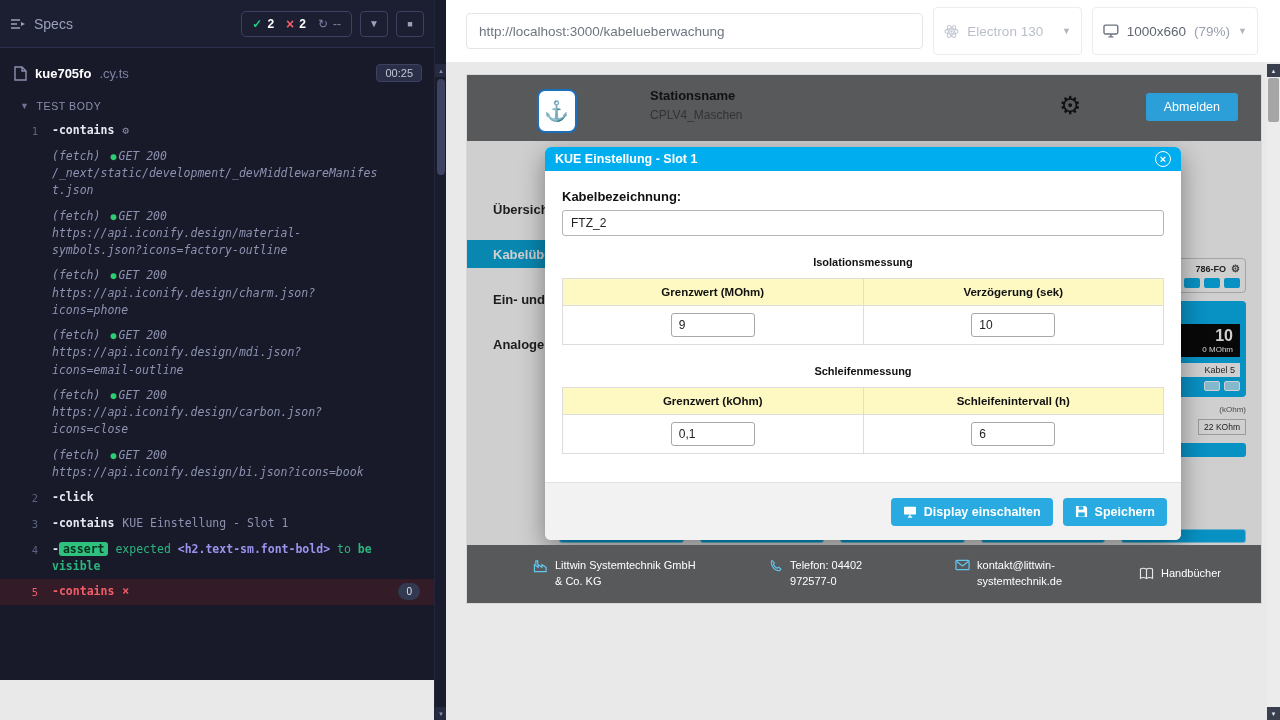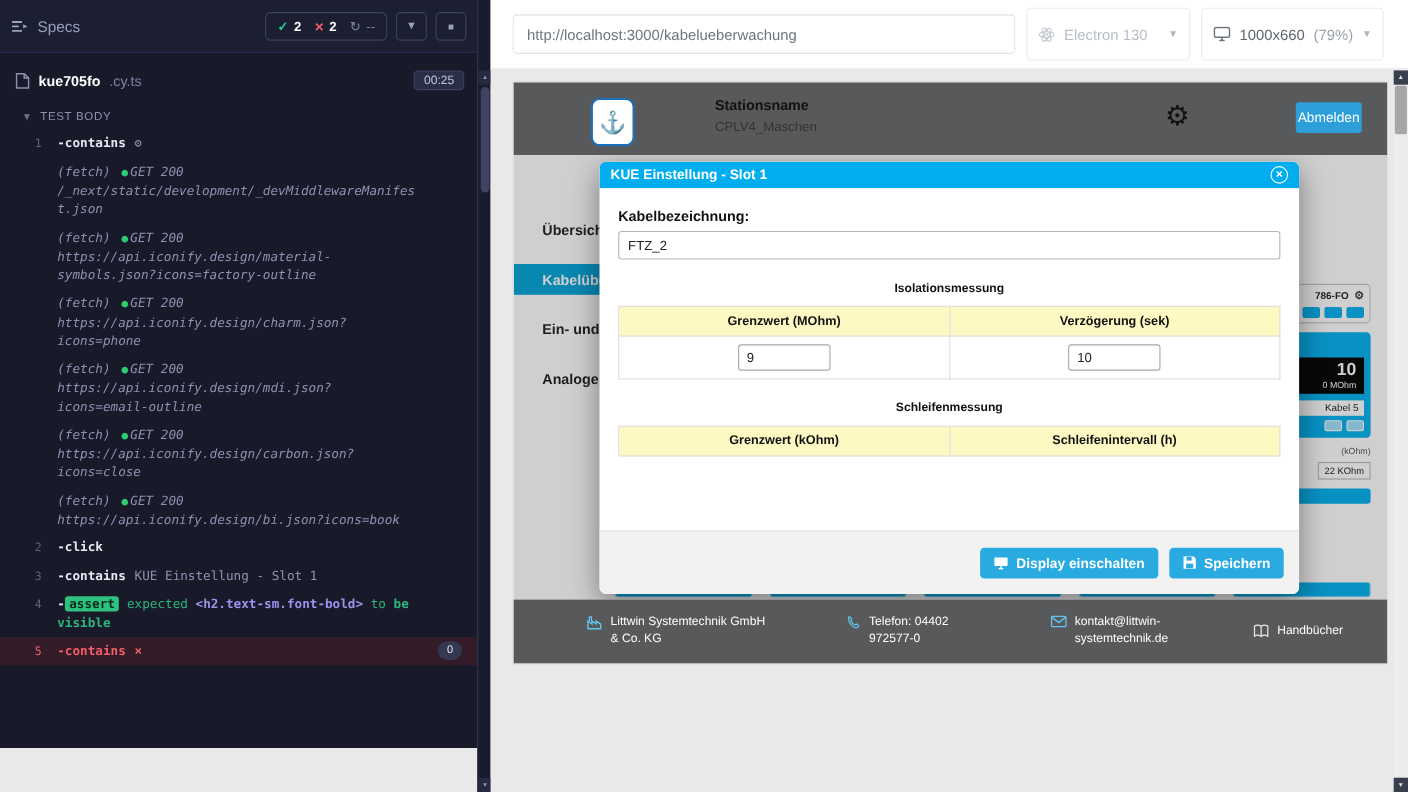--- a/index.html
+++ b/index.html
@@ -65,21 +65,21 @@
   .aut { position:absolute; left:0; top:63px; width:834px; height:657px; background:#e9e9e9; }
 
   
   .app { position:absolute; left:21px; top:12px; width:794px; height:528px; background:#fff; outline:1px solid rgba(0,0,0,.07); }
   .app-header { position:absolute; top:0; left:0; right:0; height:66px; background:#58595b; }
   .logo { position:absolute; left:70px; top:14px; width:40px; height:44px; background:#fff; border:2px solid #1d6fb8; border-radius:8px; display:flex; align-items:center; justify-content:center; color:#1d6fb8; font-size:20px; }
   .station { position:absolute; left:183px; top:13px; }
   .station-label { font-weight:bold; color:#111; font-size:13px; }
   .station-value { color:#333; font-size:12px; margin-top:5px; }
   .gear-header { position:absolute; left:592px; top:16px; font-size:25px; color:#111; cursor:pointer; }
-  .logout { position:absolute; right:23px; top:18px; background:#2d9fd8; color:#fff; border:none; border-radius:3px; font-size:12.5px; padding:7px 2px; cursor:pointer; }
+  .logout { position:absolute; right:23px; top:18px; background:#2d9fd8; color:#fff; border:none; border-radius:3px; font-size:12.5px; padding:7px 18px; cursor:pointer; }
 
   .app-body { position:absolute; top:66px; left:0; right:0; height:404px; background:#fff; overflow:hidden; }
   .nav { position:absolute; left:0; top:54px; width:150px; z-index:1; }
   .nav-item { height:28px; margin-bottom:17px; display:flex; align-items:center; padding-left:26px; font-size:13px; font-weight:bold; color:#1c1c1c; cursor:pointer; }
   .nav-item.active { background:#00a3d9; color:#fff; }
 
   .tiles { position:absolute; right:15px; top:117px; width:139px; z-index:1; }
   .tile-card { background:#fff; border:1px solid #c9c9c9; border-radius:4px; padding:4px 5px; margin-bottom:8px; }
   .tile-card-head { display:flex; justify-content:flex-end; align-items:center; gap:5px; font-size:9px; font-weight:bold; color:#222; }
   .tiny-gear { font-size:10px; color:#444; }
@@ -375,20 +375,24 @@
               </tbody>
                 </table>
 
               <div class="section-title">Schleifenmessung</div>
               <table class="tbl">
                 <tbody>
                     <tr>
                   <th>Grenzwert (kOhm)</th>
                   <th>Schleifenintervall (h)</th>
                 </tr>
+                <tr>
+                  <td><input class="cell-input" value="0,1" style=""></td>
+                  <td><input class="cell-input" value="6" style=""></td>
+                </tr>
               </tbody>
                 </table>
             </div>
             <div class="modal-foot">
               <button class="m-btn">
                 <svg class="ic" width="14" height="12" viewBox="0 0 16 14">
                     <rect x="1" y="1" width="14" height="9" rx="1" fill="#fff"></rect>
                     <path d="M5.5 13h5M8 10v3" stroke="#fff" stroke-width="1.6"></path>
                   </svg>
                 <span>Display einschalten</span>

